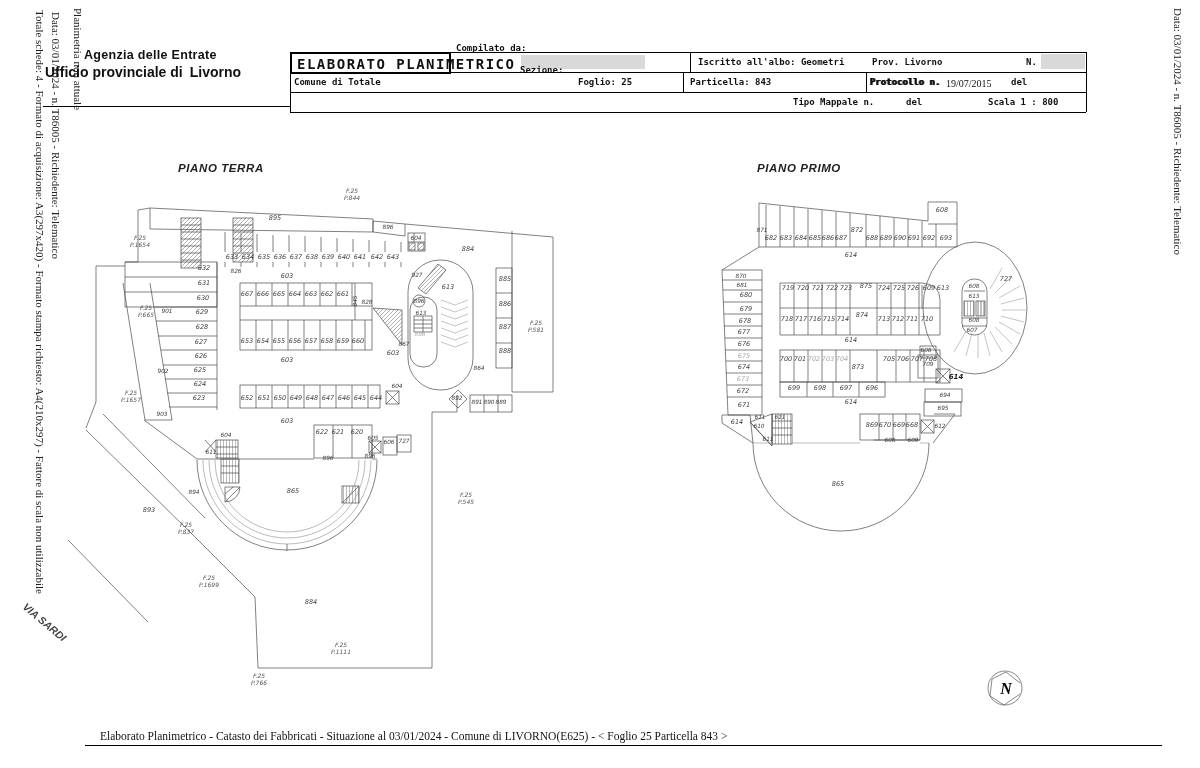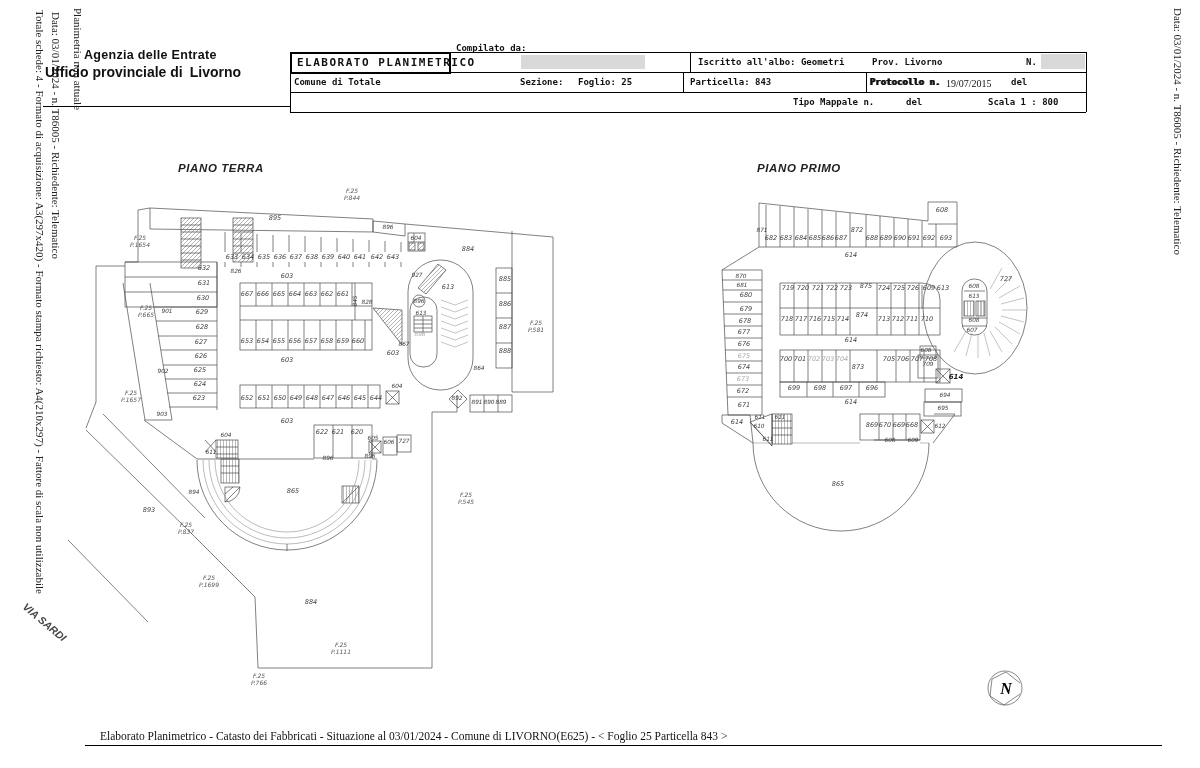--- a/index.html
+++ b/index.html
@@ -8,21 +8,21 @@
   
   .vtext{position:absolute;transform-origin:0 0;transform:rotate(90deg);white-space:nowrap;
          font-family:"Liberation Serif",serif;font-size:11px;color:#222;}
   
   .logo1{font-weight:bold;font-size:12.5px;letter-spacing:.3px;}
   .logo2{font-weight:bold;font-size:19.5px;letter-spacing:.4px;}
   .logo3{font-weight:bold;font-size:14px;}
   .logo3 .city{margin-left:7px;}
   
   .ht{position:absolute;font-family:"DejaVu Sans Mono",monospace;font-size:9px;font-weight:bold;white-space:nowrap;}
-  .ht.title{font-size:11px;letter-spacing:1.5px;}
+  .ht.title{font-size:14px;letter-spacing:1.5px;}
   .ht.stamp{font-family:"Liberation Serif",serif;font-weight:normal;font-size:10px;}
   .ht.smudge{text-shadow:0.7px 0 0 #444,-0.7px 0.4px 0 #555;}
   .hline{position:absolute;background:#000;height:1px;}
   .vline{position:absolute;background:#000;width:1px;}
   .heavybox{position:absolute;border:2px solid #000;background:#fff;}
   .redact{position:absolute;background:#d9d9d9;}
   
   .footer{position:absolute;font-family:"Liberation Serif",serif;font-size:11.5px;color:#111;white-space:nowrap;}
   
   .lbl{font:italic 6.5px "DejaVu Sans",sans-serif;fill:#3c3c3c;text-anchor:middle;}
@@ -65,21 +65,21 @@
   <div class="redact" style="left:521px;top:55px;width:124px;height:14px;"></div>
   <div class="redact" style="left:1041px;top:54px;width:44px;height:15px;"></div>
 
   <div class="ht title" style="left:297px;top:56px;">ELABORATO PLANIMETRICO</div>
   <div class="ht" style="left:456px;top:43px;">Compilato da:</div>
   <div class="ht" style="left:698px;top:57px;">Iscritto all'albo: Geometri</div>
   <div class="ht" style="left:872px;top:57px;">Prov. Livorno</div>
   <div class="ht" style="left:1026px;top:57px;">N.</div>
 
   <div class="ht" style="left:294px;top:77px;">Comune di Totale</div>
-  <div class="ht" style="left:520px;top:77px;">Sezione:</div>
+  <div class="ht" style="left:520px;top:65px;">Sezione:</div>
   <div class="ht" style="left:578px;top:77px;">Foglio: 25</div>
   <div class="ht" style="left:690px;top:77px;">Particella: 843</div>
   <div class="ht smudge" style="left:870px;top:77px;">Protocollo n.</div>
   <div class="ht stamp" style="left:946px;top:78px;">19/07/2015</div>
   <div class="ht" style="left:1011px;top:77px;">del</div>
 
   <div class="ht" style="left:294px;top:97px;"></div>
   <div class="ht" style="left:294px;top:97px;"></div>
   <div class="ht" style="left:793px;top:97px;">Tipo Mappale n.</div>
   <div class="ht" style="left:906px;top:97px;">del</div>

